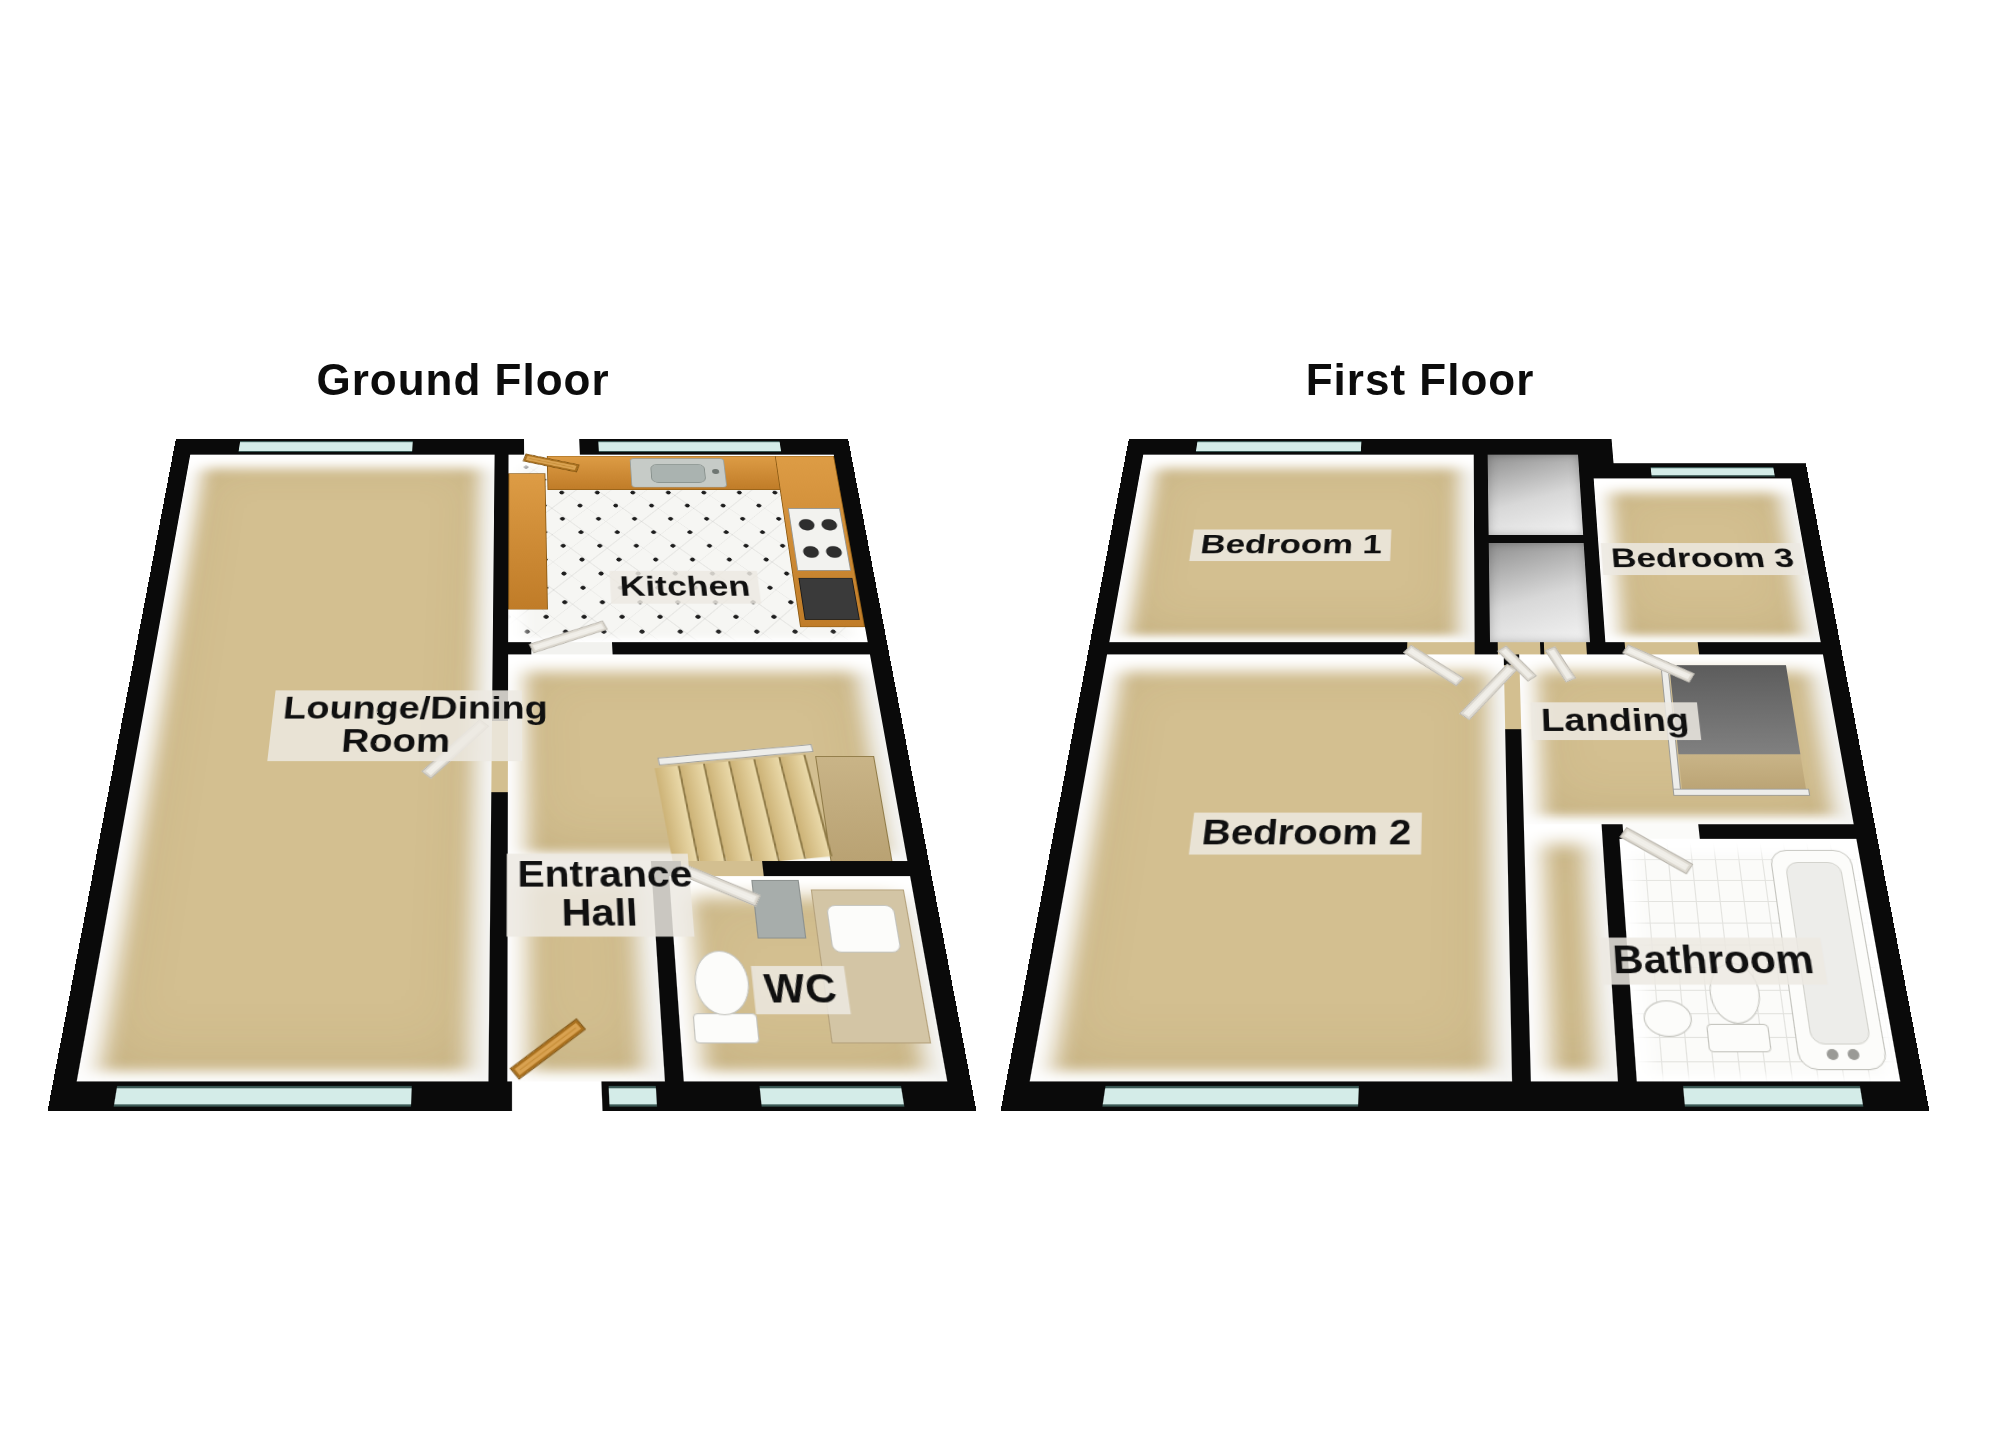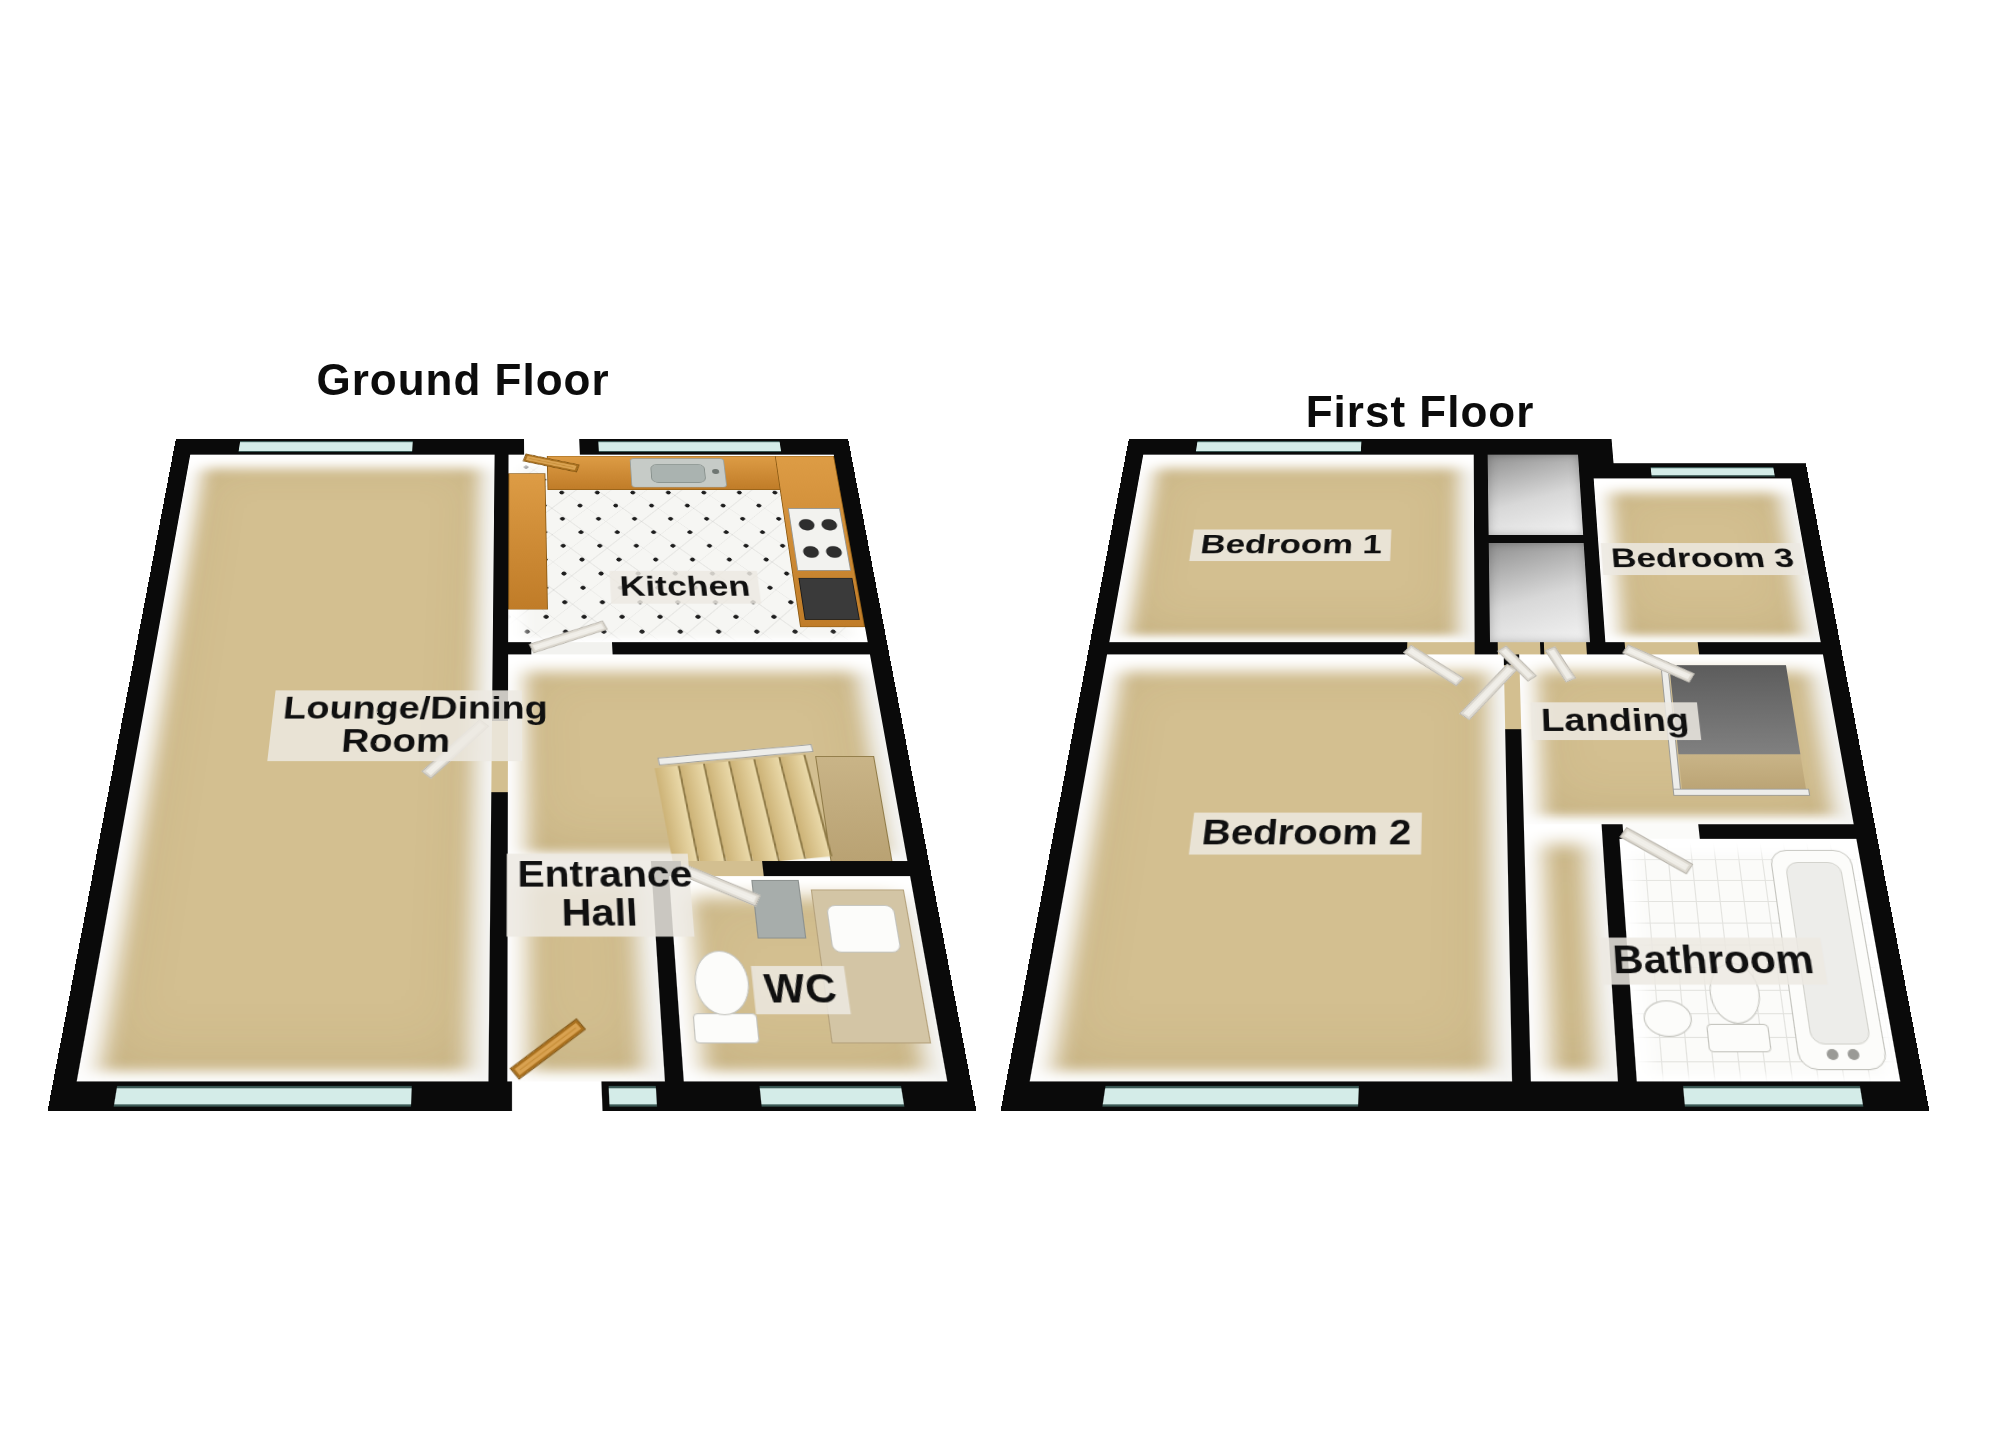--- a/index.html
+++ b/index.html
@@ -52,21 +52,21 @@
   .label{z-index:50;background:rgba(236,233,226,.85);color:#101010;
      font:700 38px/1.05 "Liberation Sans",sans-serif;text-align:center;
      padding:3px 10px;transform:translate(-50%,-50%);}
 </style>
 </head>
 <body>
 
 <div class="canvas">
 
   <div class="floor-title" style="left:463px;top:358px;">Ground Floor</div>
-  <div class="floor-title" style="left:1420px;top:358px;margin-top:32px;">First Floor</div>
+  <div class="floor-title" style="left:1420px;top:358px;">First Floor</div>
 
   <div class="plan" style="left:122px;top:321px;">
 
     <div class="room floor-tan" style="left:20px;top:26px;width:350px;height:748px;"></div>
     <div class="room tile-kitchen" style="left:386px;top:26px;width:374px;height:274px;"></div>
     <div class="room floor-tan" style="left:386px;top:316px;width:374px;height:244px;"></div>
     <div class="room floor-tan" style="left:386px;top:560px;width:134px;height:214px;"></div>
     <div class="room floor-tan" style="left:536px;top:576px;width:224px;height:198px;"></div>
 
     <div class="wall" style="left:0;top:0;width:780px;height:26px;"></div>

